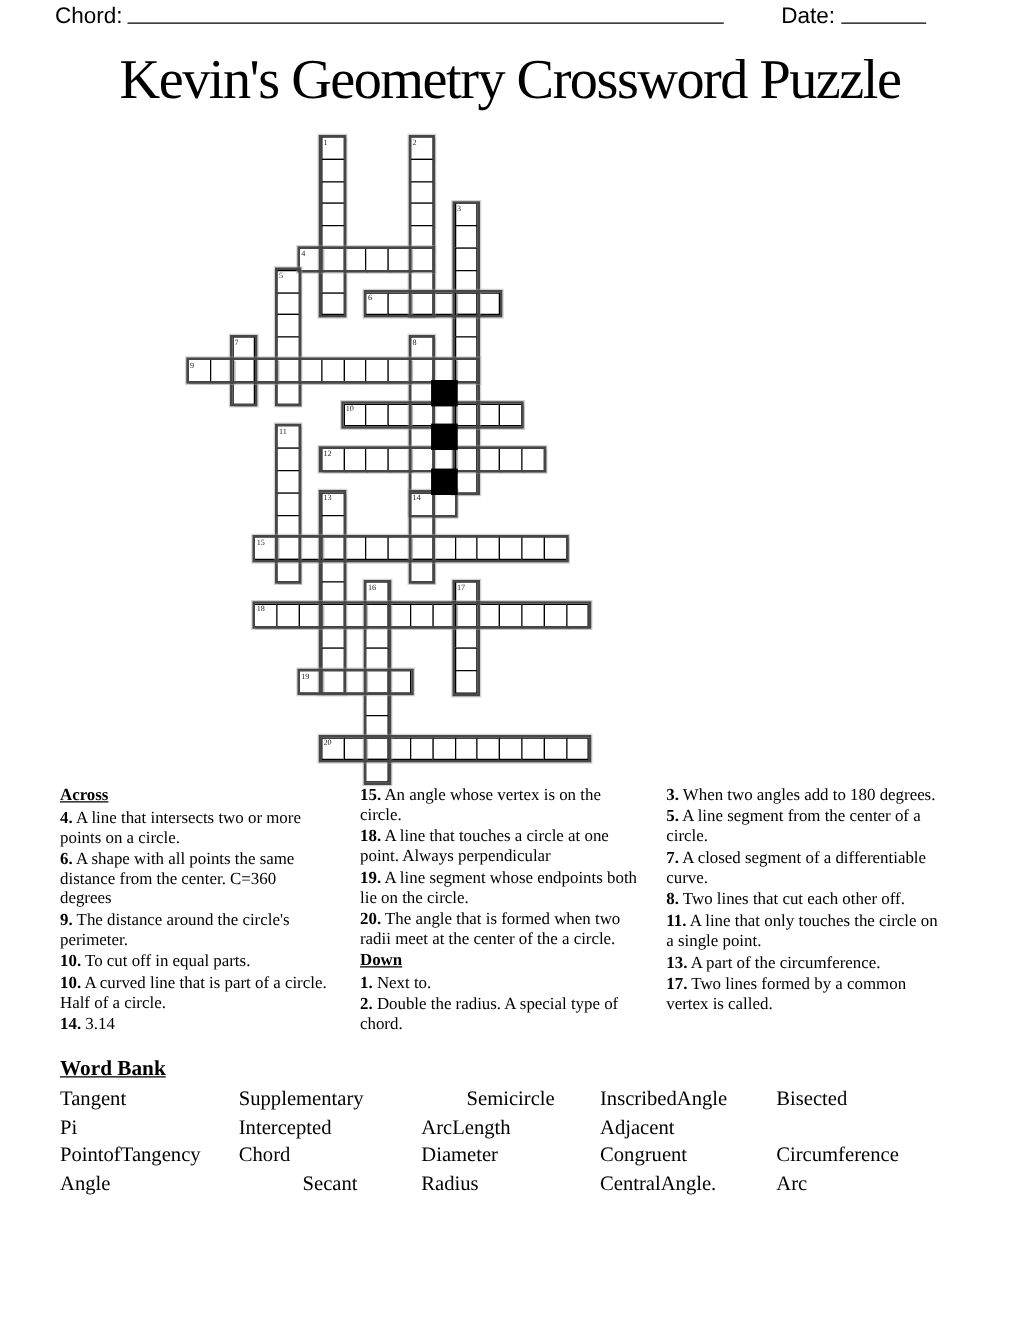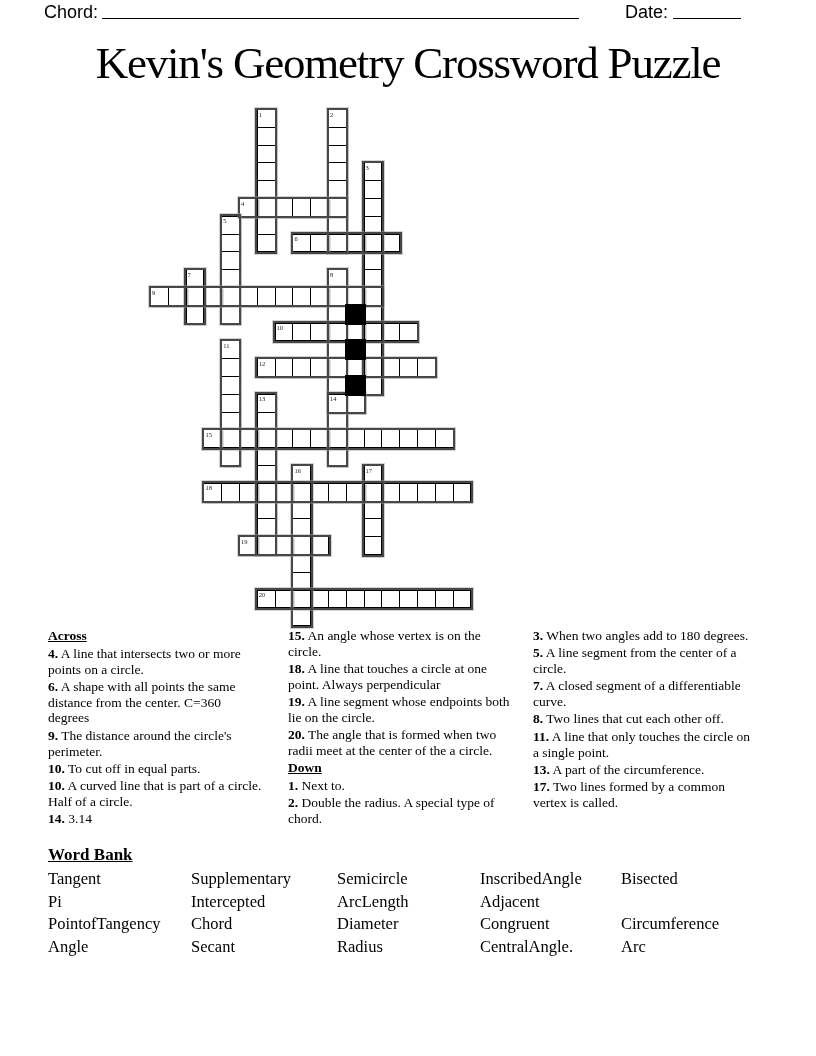--- a/index.html
+++ b/index.html
@@ -282,40 +282,40 @@
         <div class="clue"><b>17.</b> Two lines formed by a common vertex is called.</div>
       </div>
     </div>
 
   <div class="wordbank">
     <div class="wb-header">Word Bank</div>
     <div class="wb-rows">
         <div class="wb-row">
           <div class="wb-cell" style="width: 143px;">Tangent</div>
           <div class="wb-cell" style="width: 146px;">Supplementary</div>
-          <div class="wb-cell" style="width: 143px;">Semicircle</div>
+          <div class="wb-cell" style="width: 143px; text-align: center;">Semicircle</div>
           <div class="wb-cell" style="width: 141px;">InscribedAngle</div>
           <div class="wb-cell" style="width: 160px;">Bisected</div>
         </div>
         <div class="wb-row">
           <div class="wb-cell" style="width: 143px;">Pi</div>
           <div class="wb-cell" style="width: 146px;">Intercepted</div>
           <div class="wb-cell" style="width: 143px;">ArcLength</div>
           <div class="wb-cell" style="width: 141px;">Adjacent</div>
         </div>
         <div class="wb-row">
           <div class="wb-cell" style="width: 143px;">PointofTangency</div>
           <div class="wb-cell" style="width: 146px;">Chord</div>
           <div class="wb-cell" style="width: 143px;">Diameter</div>
           <div class="wb-cell" style="width: 141px;">Congruent</div>
           <div class="wb-cell" style="width: 160px;">Circumference</div>
         </div>
         <div class="wb-row">
           <div class="wb-cell" style="width: 143px;">Angle</div>
-          <div class="wb-cell" style="width: 146px;">Secant</div>
+          <div class="wb-cell" style="width: 146px; text-align: center;">Secant</div>
           <div class="wb-cell" style="width: 143px;">Radius</div>
           <div class="wb-cell" style="width: 141px;">CentralAngle.</div>
           <div class="wb-cell" style="width: 160px;">Arc</div>
         </div>
       </div>
   </div>
 
 </div>
 
 </body></html>

